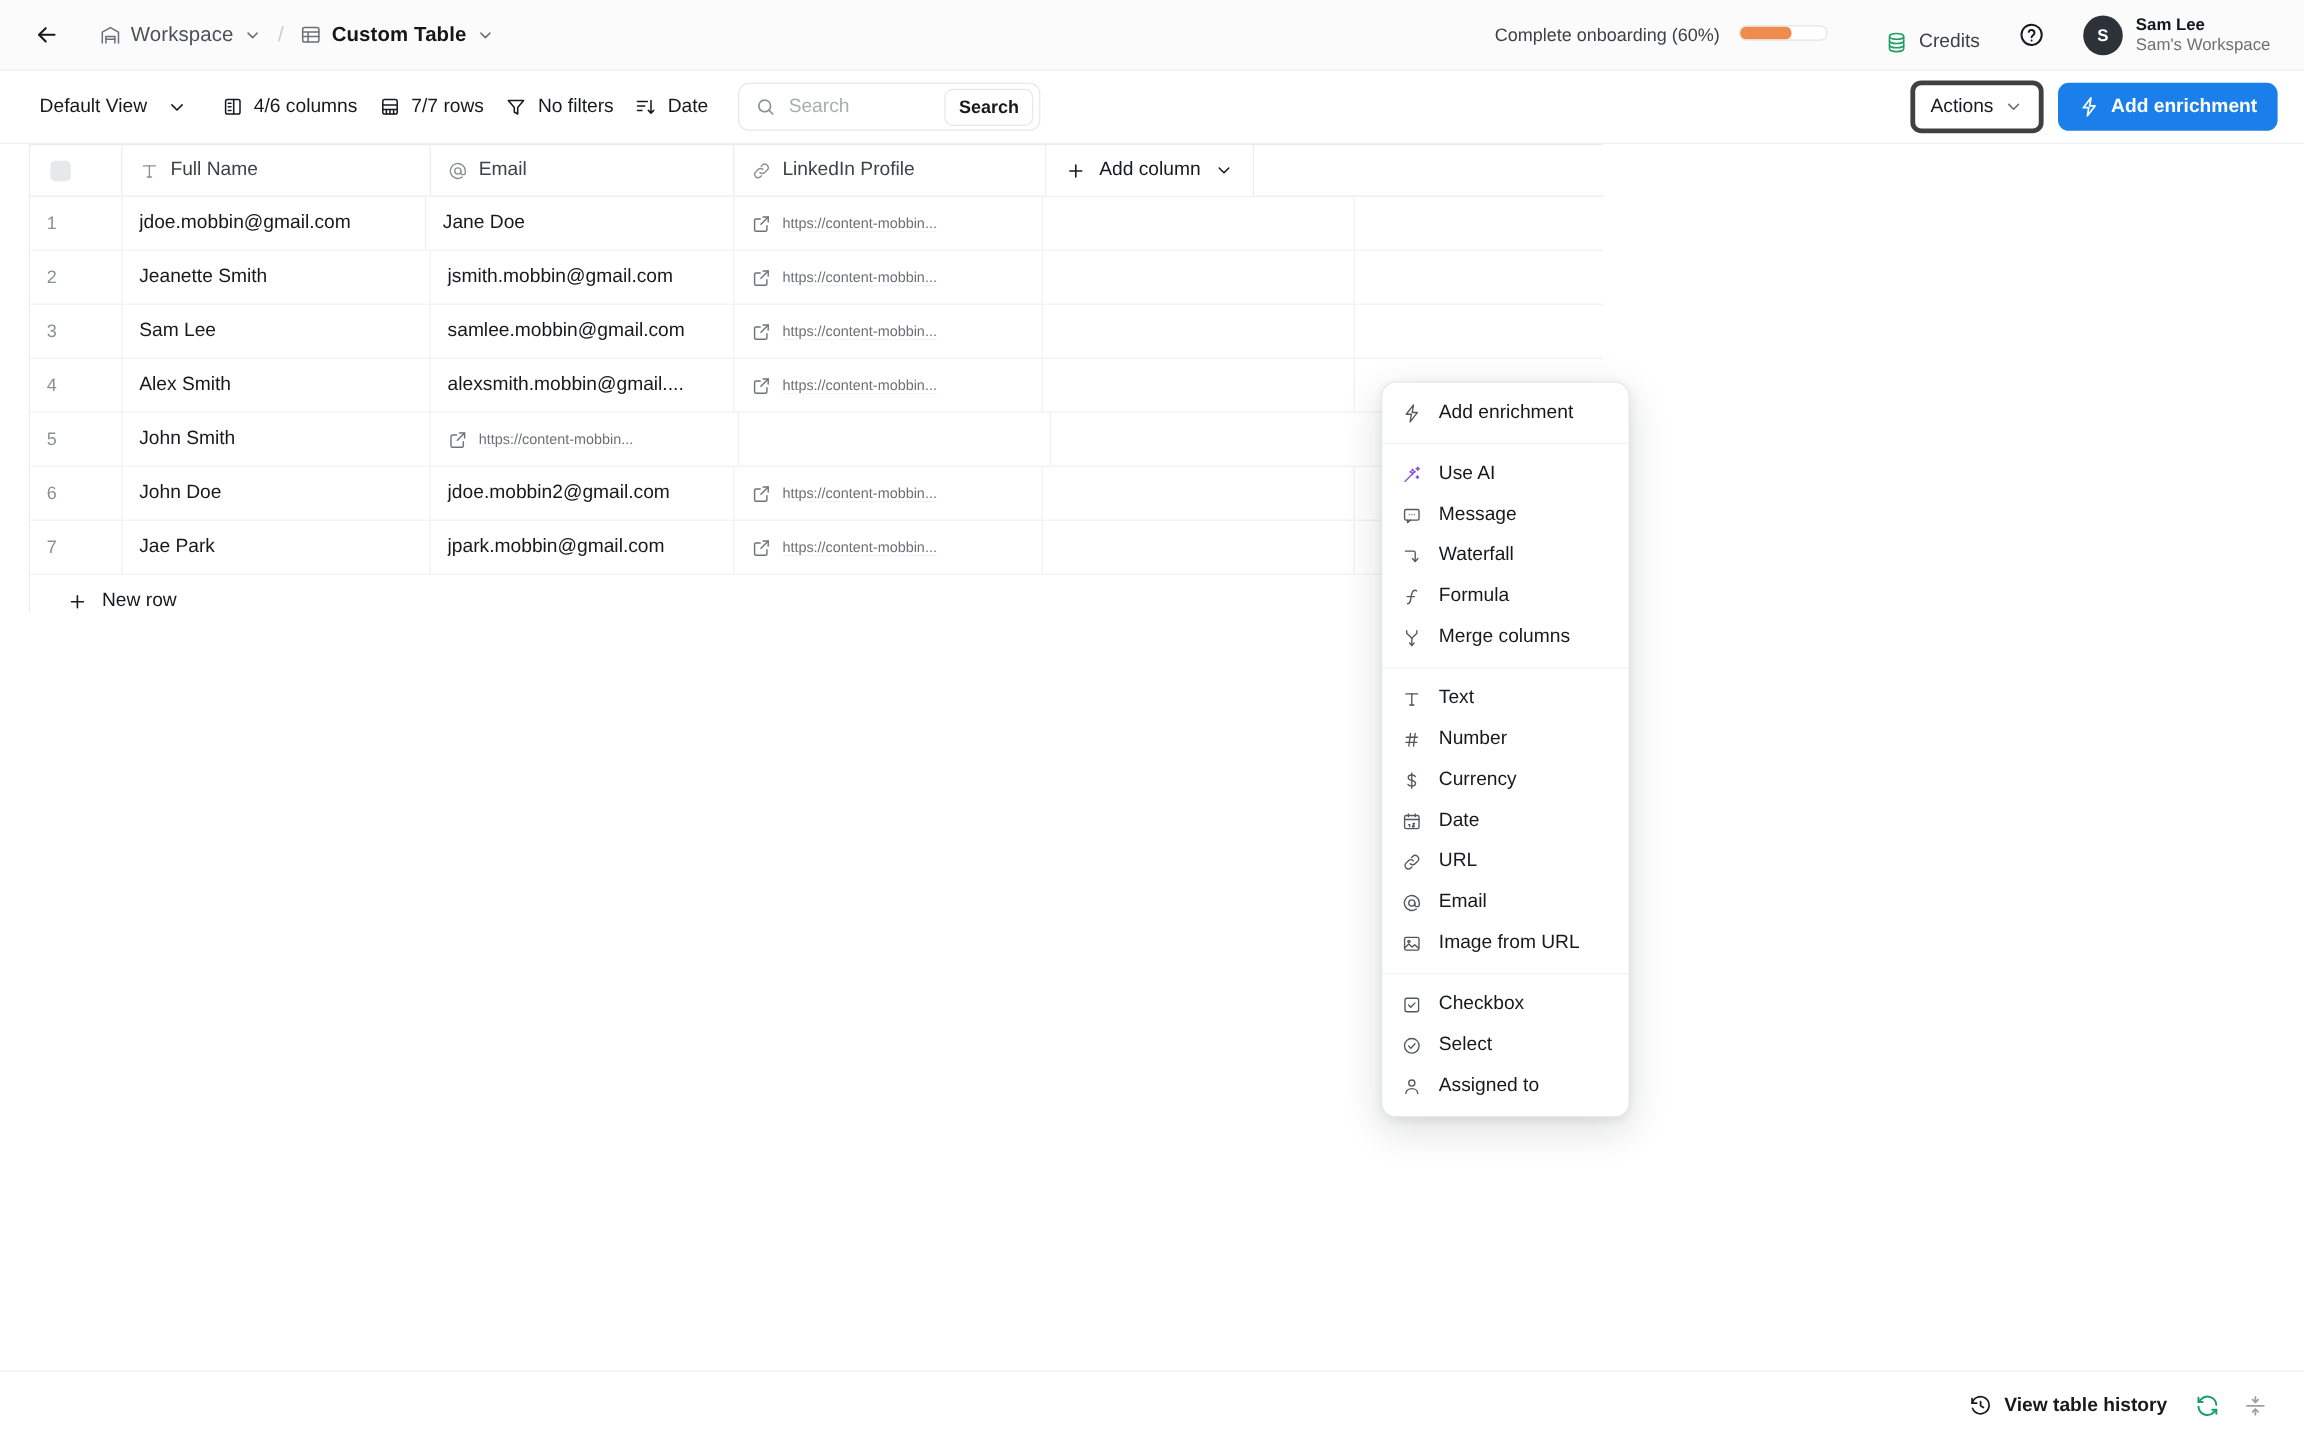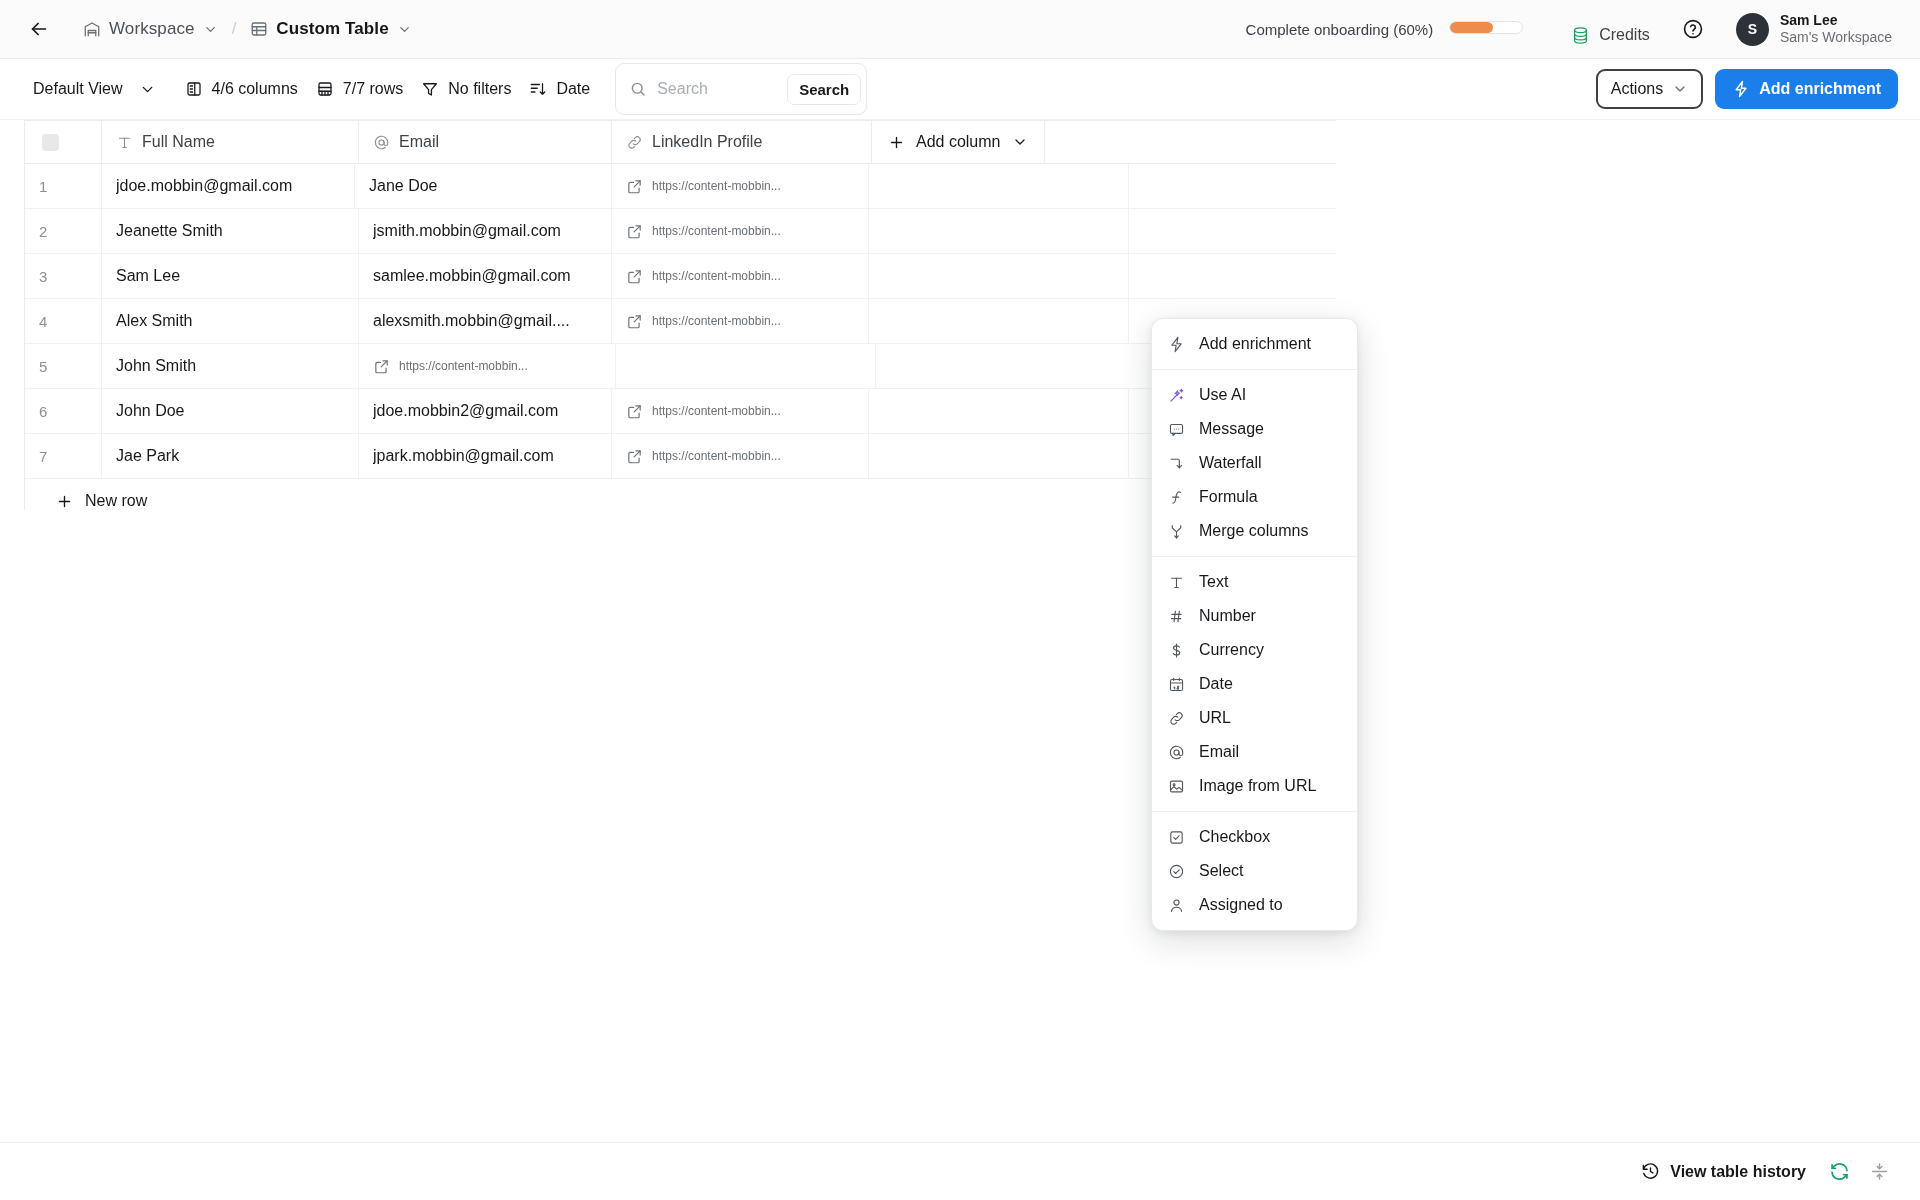--- a/index.html
+++ b/index.html
@@ -55,40 +55,40 @@
     background: #fff;
     border-bottom: 1px solid #f0f1f2;
   }
   .tb-item { display: flex; align-items: center; gap: 9px; padding: 7px 9px; border-radius: 7px; cursor: pointer; color: #17191c; }
   .tb-item .lbl { font-size: 16px; color: #17191c; white-space: nowrap; }
   .tb-item .ic { color: #17191c; display: flex; align-items: center; }
   .view-chev { width: 32px; height: 32px; display: flex; align-items: center; justify-content: center; border-radius: 6px; cursor: pointer; color: #17191c; margin-right: 12px; }
 
   .searchbox {
     display: flex; align-items: center; gap: 10px;
-    width: 252px; height: 52px;
+    width: 252px; height: 40px;
     border: 1px solid #e5e7ea; border-radius: 9px;
     background: #fff; padding: 0 5px 0 13px; margin-left: 16px;
   }
   .searchbox .s-ic { color: #8b9096; display: flex; }
   .searchbox input {
     border: 0; outline: 0; font-size: 16px; flex: 1; min-width: 0;
     font-family: "Liberation Sans", sans-serif; color: #17191c; background: transparent;
   }
   .searchbox input::placeholder { color: #a9aeb4; }
   .search-go {
     border: 1px solid #e5e7ea; background: #fff; border-radius: 7px;
     font-size: 15px; font-weight: 600; color: #17191c;
     padding: 6px 11px; cursor: pointer; font-family: "Liberation Sans", sans-serif;
   }
 
   .toolbar-right { margin-left: auto; display: flex; align-items: center; gap: 12px; }
   .btn-actions {
     display: flex; align-items: center; gap: 9px;
-    border: 2px solid #404040; border-radius: 9px; background: #fff;
+    border: 4px solid #404040; border-radius: 9px; background: #fff;
     padding: 9px 13px; font-size: 16px; color: #17191c; cursor: pointer;
   }
   .btn-primary {
     display: flex; align-items: center; gap: 9px;
     background: #1a7fea; border: 0; border-radius: 9px;
     padding: 11px 17px; font-size: 16px; font-weight: 700; color: #fff; cursor: pointer;
     font-family: "Liberation Sans", sans-serif;
   }
 
   

